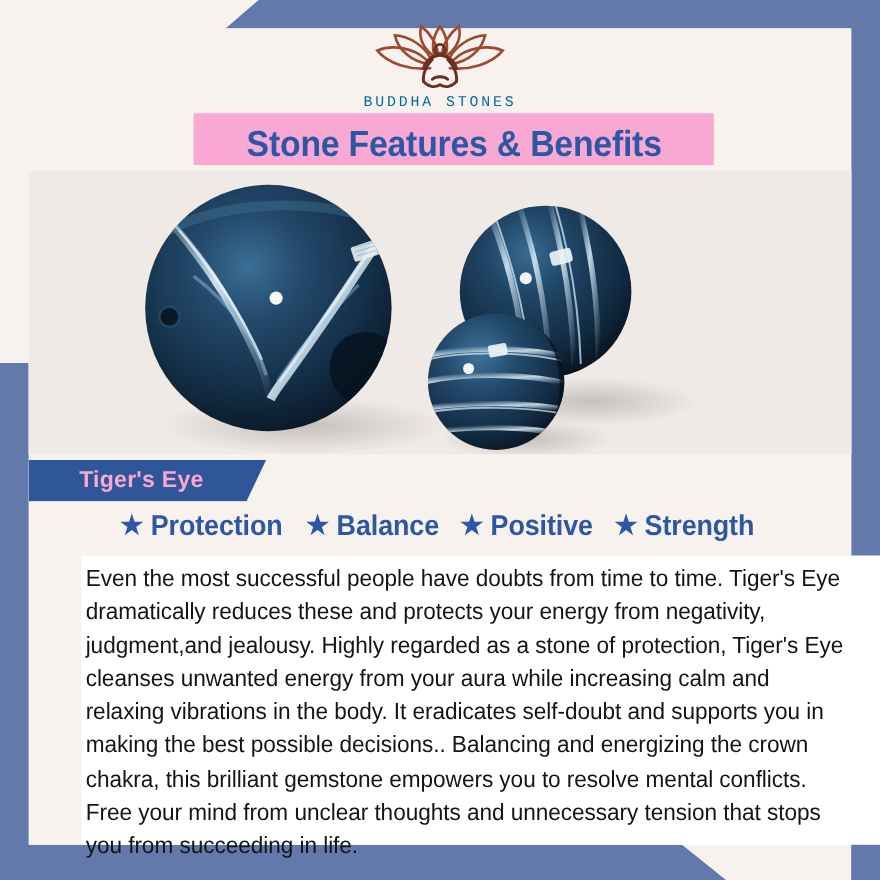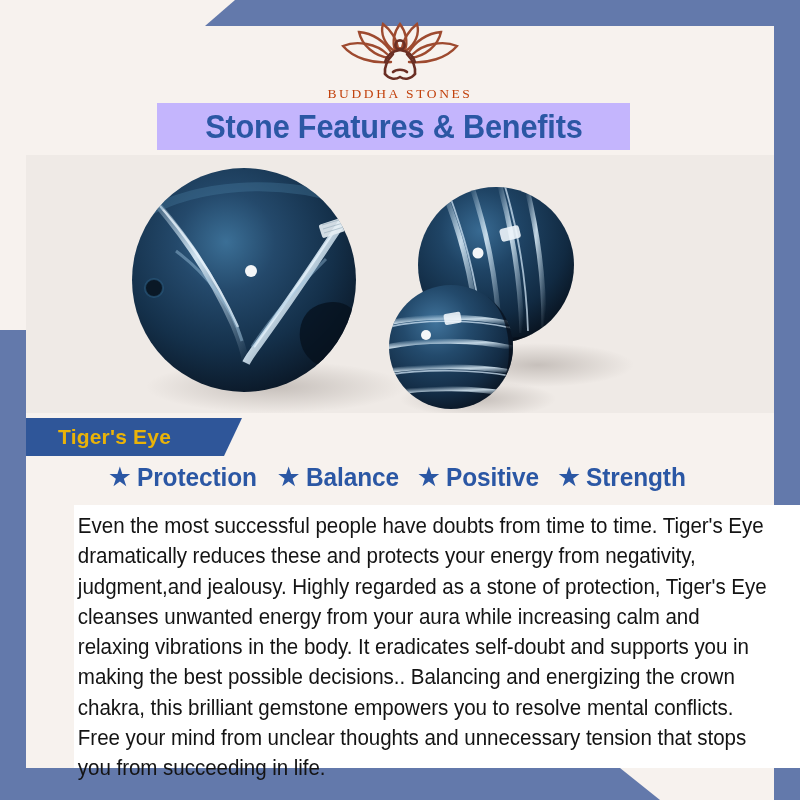--- a/index.html
+++ b/index.html
@@ -58,35 +58,35 @@
   
   .logo-area {
     position: absolute;
     top: 18px; left: 0;
     width: 800px;
     text-align: center;
   }
   .logo-mark { display: block; margin: 0 auto; }
   .logo-word {
     margin-top: 2px;
-    font-family: Liberation Serif, serif;
+    font-family: Liberation Mono, monospace;
     font-size: 13.5px;
     letter-spacing: 2.6px;
-    color: #c2410c;
+    color: #0369a1;
     font-weight: 400;
   }
 
   
   .title-band {
     position: absolute;
-    top: 103px; left: 157px;
+    top: 103px; left: 176px;
     width: 473px; height: 47px;
-    background: #c4b5fd;
+    background: #f9a8d4;
     display: flex;
-    align-items: center;
+    align-items: flex-end;
     justify-content: center;
   }
   .title-text {
     font-family: "Liberation Sans Narrow", "Liberation Sans", sans-serif;
     font-size: 33px;
     font-weight: bold;
     color: #2b57a4;
     letter-spacing: -0.2px;
     transform: scaleX(0.93);
     white-space: nowrap;
@@ -105,22 +105,22 @@
   .name-banner {
     position: absolute;
     top: 418px; left: 26px;
     width: 216px; height: 38px;
     background: #2f5699;
     clip-path: polygon(0 0, 100% 0, calc(100% - 18px) 100%, 0 100%);
     display: flex;
     align-items: center;
   }
   .name-text {
-    margin-left: 32px;
-    color: #eab308;
+    margin-left: 46px;
+    color: #f9a8d4;
     font-size: 21px;
     font-weight: bold;
     letter-spacing: 0.2px;
     white-space: nowrap;
   }
 
   
   .benefits {
     position: absolute;
     top: 462px; left: 0;

